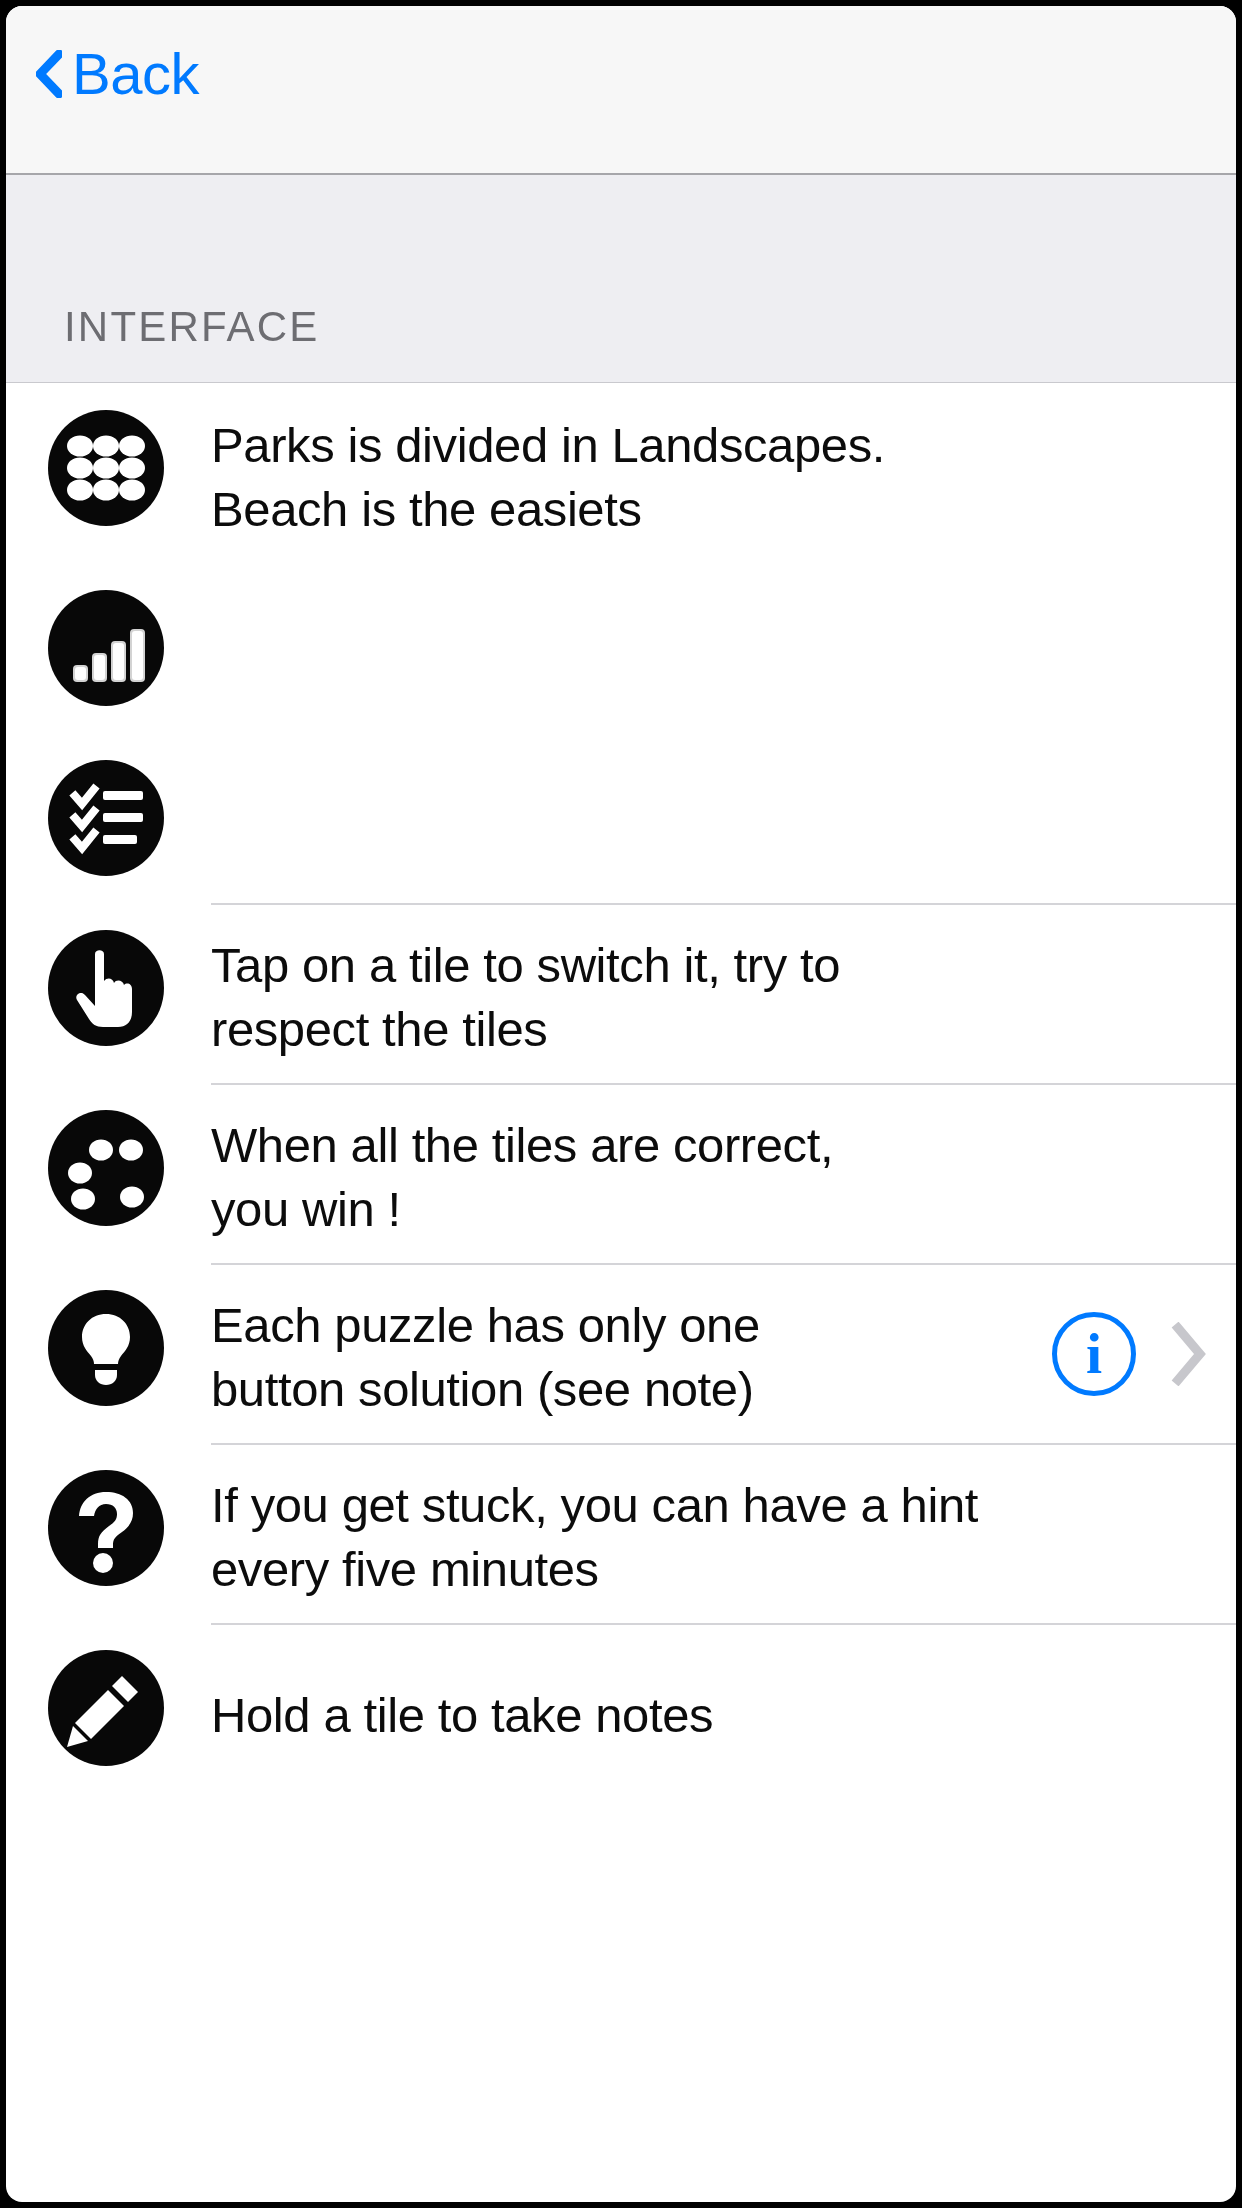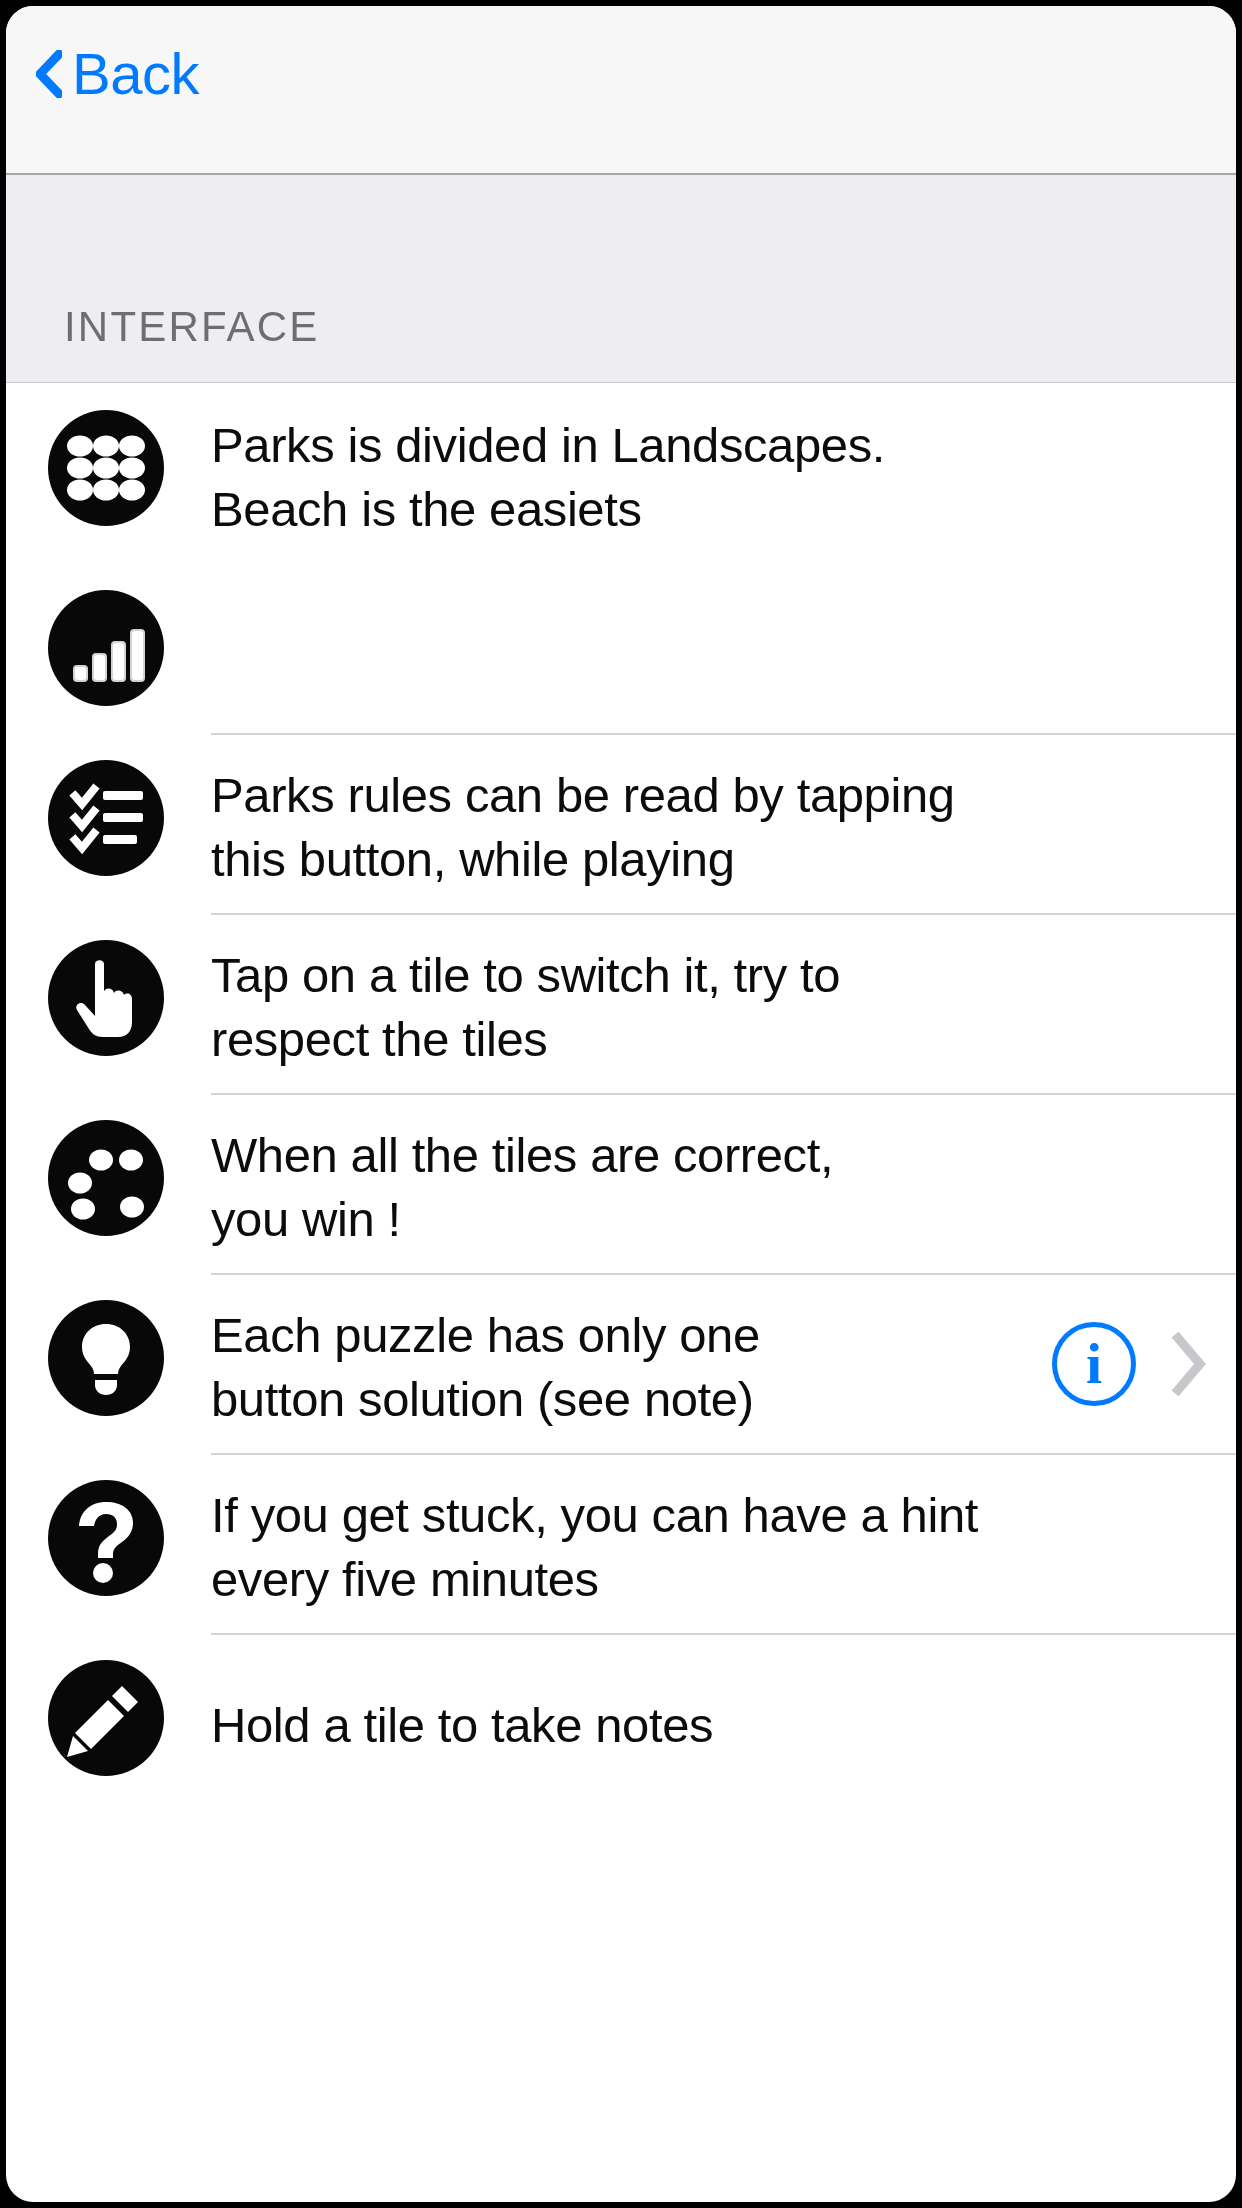--- a/index.html
+++ b/index.html
@@ -22,21 +22,21 @@
     background: #000;
     box-sizing: border-box;
     padding: 6px;
   }
 
   .screen {
     position: relative;
     width: 1230px;
     height: 2196px;
     background: #ffffff;
-    border-radius: 27px;
+    border-radius: 16px;
     overflow: hidden;
   }
 
   
   .navbar {
     position: relative;
     height: 169px;
     background: #f7f7f7;
     border-bottom: 2px solid #a6a6aa;
     box-sizing: border-box;
@@ -267,26 +267,20 @@
             <polyline points="27,58 34,66 46,51"></polyline>
             <polyline points="27,80 34,88 46,73"></polyline>
           </g>
           <g fill="#ffffff">
             <rect x="55" y="31" width="40" height="9" rx="2"></rect>
             <rect x="55" y="53" width="40" height="9" rx="2"></rect>
             <rect x="55" y="75" width="34" height="9" rx="2"></rect>
           </g>
         </svg>
       </div>
-      <div class="row-body">
-        <div class="row-text">
-          <span class="ln">Parks rules can be read by tapping</span>
-          <span class="ln">this button, while playing</span>
-        </div>
-      </div>
     </div>
 
     <div class="row">
       <div class="row-icon">
         <svg width="116" height="116" viewBox="0 0 116 116">
           <g fill="#ffffff">
             <path d="M47 24 c0,-5 9,-5 9,0 l0,27 c3,-4 9,-3 10,2
                      c2,-4 9,-3 10,2 c3,-3 8,-1 8,4
                      l0,23 c0,9 -5,15 -14,15
                      l-15,0 c-7,0 -11,-3 -14,-8

